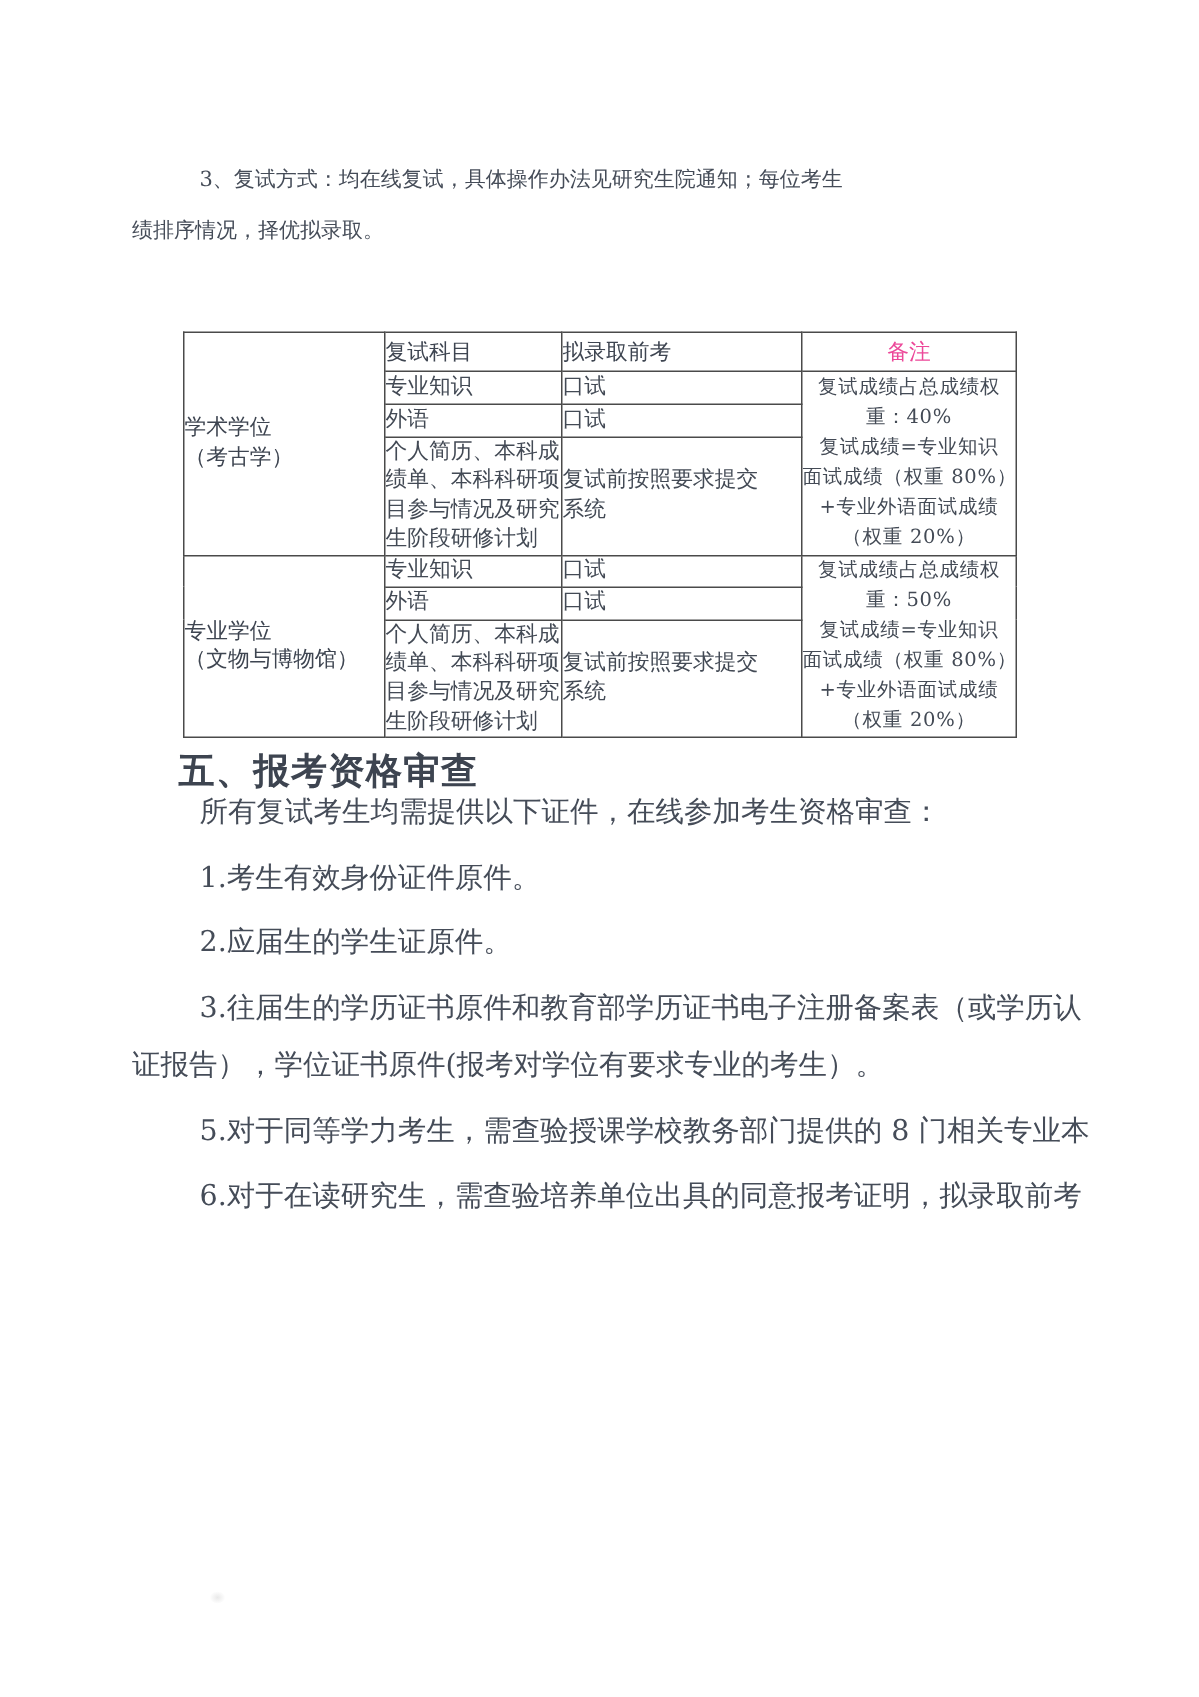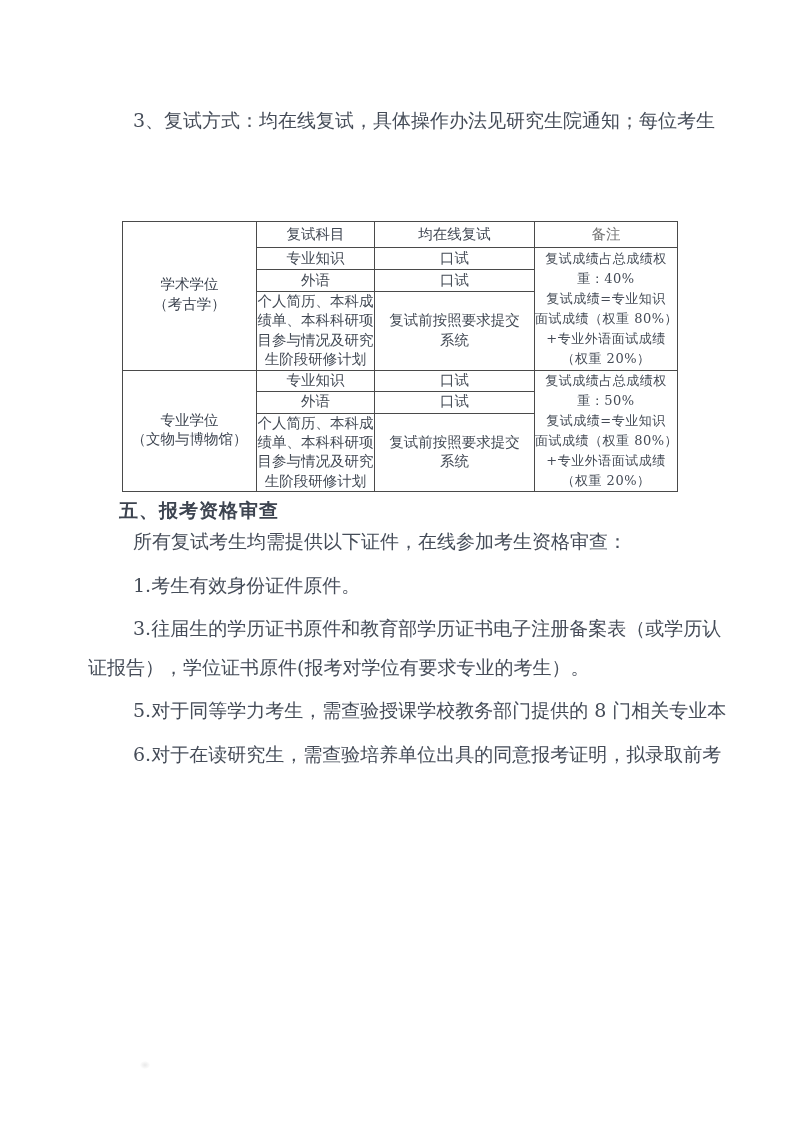--- a/index.html
+++ b/index.html
@@ -9,98 +9,99 @@
     font-family: "DejaVu Serif", "Liberation Serif", serif;
     color: #454c58;
     overflow: hidden;
     position: relative;
   }
   .page { position: absolute; inset: 0; }
 
   
   .intro {
     position: absolute; left: 88px; top: 104px; width: 629px;
-    font-size: 19px; line-height: 33.5px;
+    font-size: 14px; line-height: 33.5px;
   }
   .para .ln { white-space: nowrap; }
   .para .ln:first-child { text-indent: 45px; }
 
   .section-heading {
     position: absolute; left: 119px; top: 498px;
-    margin: 0; font-size: 19px; font-weight: bold; color: #3d4450;
+    margin: 0; font-size: 24px; font-weight: bold; color: #3d4450;
     letter-spacing: 1px;
   }
 
   .reqs {
     position: absolute; left: 88px; top: 522px; width: 629px;
     font-size: 19px;
   }
   .reqs .para { line-height: 38.5px; margin: 0 0 5px 0; }
 
   
   table.review {
     position: absolute; left: 122px; top: 221px;
     width: 555px; table-layout: fixed;
     border-collapse: collapse;
     font-size: 14.5px; color: #434a55;
   }
   table.review td, table.review th {
     border: 1.5px solid #4a4a4a;
     padding: 0; vertical-align: middle;
-    font-weight: normal; overflow: hidden; text-align: center;
+    font-weight: normal; overflow: hidden;
   }
   tr.rh  { height: 26px; }
   tr.rs  { height: 22px; }
   tr.rb  { height: 77px; }
   tr.rs4 { height: 21px; }
   tr.rb2 { height: 78px; }
 
   .cl { white-space: nowrap; line-height: 19.4px; }
 
-  td.glabel { font-weight: bold; padding-left: 8px; color: #3e4551; font-family: Liberation Mono, monospace; }
+  td.glabel { font-weight: bold; padding-left: 8px; color: #3e4551; }
   td.glabel1 { padding-top: 8px; }
   th.hcell { font-weight: bold; text-align: left; padding-left: 7px; color: #3e4551; }
-  th.hremark { font-weight: bold; text-align: center; color: #737373; }
+  th.hremark { font-weight: bold; text-align: center; color: #ec4899; }
   td.subject, td.method { text-align: left; padding-left: 6px; }
   td.remark {
     text-align: center; font-size: 13px; letter-spacing: 0.5px;
   }
   td.remark .cl { line-height: 20px; }
 
   
   .smudge {
     position: absolute; left: 140px; top: 1061px; width: 10px; height: 8px;
     background: radial-gradient(ellipse at center, #e9e9e9 0%, #ffffff 75%);
     border-radius: 50%;
   }
 </style>
 </head>
 <body>
 
 <div class="page">
 
   <div class="para intro">
     <div class="ln">3、复试方式：均在线复试，具体操作办法见研究生院通知；每位考生</div>
+    <div class="ln">绩排序情况，择优拟录取。</div>
   </div>
 
   <table class="review">
     <colgroup>
       <col style="width:134px">
         <col style="width:118px">
         <col style="width:160px">
         <col style="width:143px">
     </colgroup>
     <tbody>
         <tr class="rh">
       <td class="glabel glabel1" rowspan="4">
         <div class="cl">学术学位</div>
         <div class="cl">（考古学）</div>
       </td>
       <th class="hcell">复试科目</th>
-      <th class="hcell">均在线复试</th>
+      <th class="hcell">拟录取前考</th>
       <th class="hremark">备注</th>
     </tr>
     <tr class="rs">
       <td class="subject">
         <div class="cl">专业知识</div>
       </td>
       <td class="method">
         <div class="cl">口试</div>
       </td>
       <td class="remark" rowspan="3">
@@ -178,20 +179,23 @@
   <h3 class="section-heading">五、报考资格审查</h3>
 
   <div class="reqs">
     <div class="para">
       <div class="ln">所有复试考生均需提供以下证件，在线参加考生资格审查：</div>
     </div>
     <div class="para">
       <div class="ln">1.考生有效身份证件原件。</div>
     </div>
     <div class="para">
+      <div class="ln">2.应届生的学生证原件。</div>
+    </div>
+    <div class="para">
       <div class="ln">3.往届生的学历证书原件和教育部学历证书电子注册备案表（或学历认</div>
       <div class="ln">证报告），学位证书原件(报考对学位有要求专业的考生）。</div>
     </div>
     <div class="para">
       <div class="ln">5.对于同等学力考生，需查验授课学校教务部门提供的 8 门相关专业本</div>
     </div>
     <div class="para">
       <div class="ln">6.对于在读研究生，需查验培养单位出具的同意报考证明，拟录取前考</div>
     </div>
   </div>

